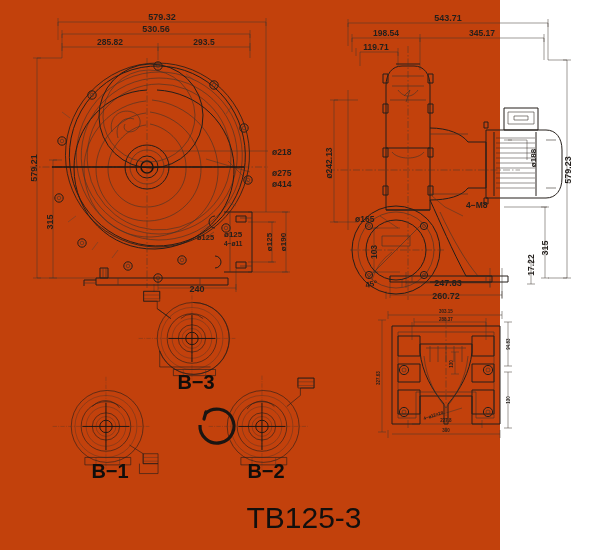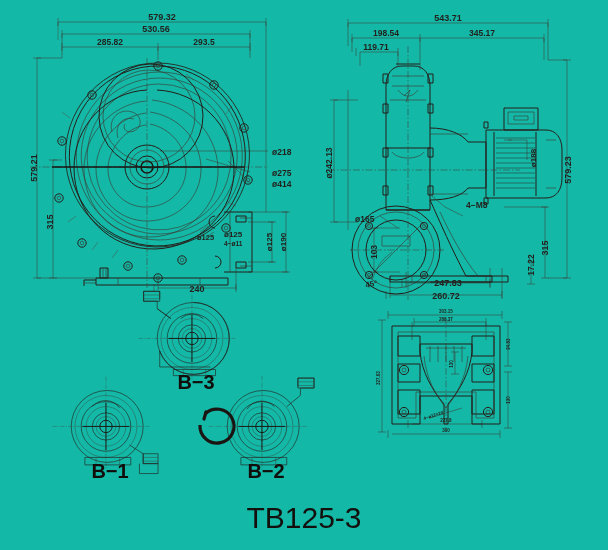--- a/index.html
+++ b/index.html
@@ -1,17 +1,17 @@
 <!DOCTYPE html>
 <html><head>
 <meta charset="utf-8">
 <style>
   html,body{margin:0;padding:0;background:#ffffff;}
   body{width:608px;height:550px;overflow:hidden;font-family:"Liberation Sans",sans-serif;color:#231f1c;}
-  #sheet{position:relative;width:608px;height:550px;background:#14b8a6;}
+  #sheet{position:relative;width:500px;height:550px;background:#c2410c;}
   svg{display:block;}
   .dimtxt{font-family:"Liberation Sans",sans-serif;font-weight:bold;fill:#231f1c;}
   .viewlabel{font-family:"Liberation Sans",sans-serif;font-weight:bold;fill:#100d0b;}
   .title{font-family:"Liberation Sans",sans-serif;fill:#120f0d;}
   .thin{stroke:#3a322c;stroke-width:.6;fill:none;}
   .xthin{stroke:#4a403a;stroke-width:.45;fill:none;}
   .med{stroke:#241e1a;stroke-width:1;fill:none;}
   .bold{stroke:#1a1512;stroke-width:1.5;fill:none;}
   .dim{stroke:#3d342d;stroke-width:.5;fill:none;}
   .ctr{stroke:#3d342d;stroke-width:.5;fill:none;stroke-dasharray:7 2 1.5 2;}

